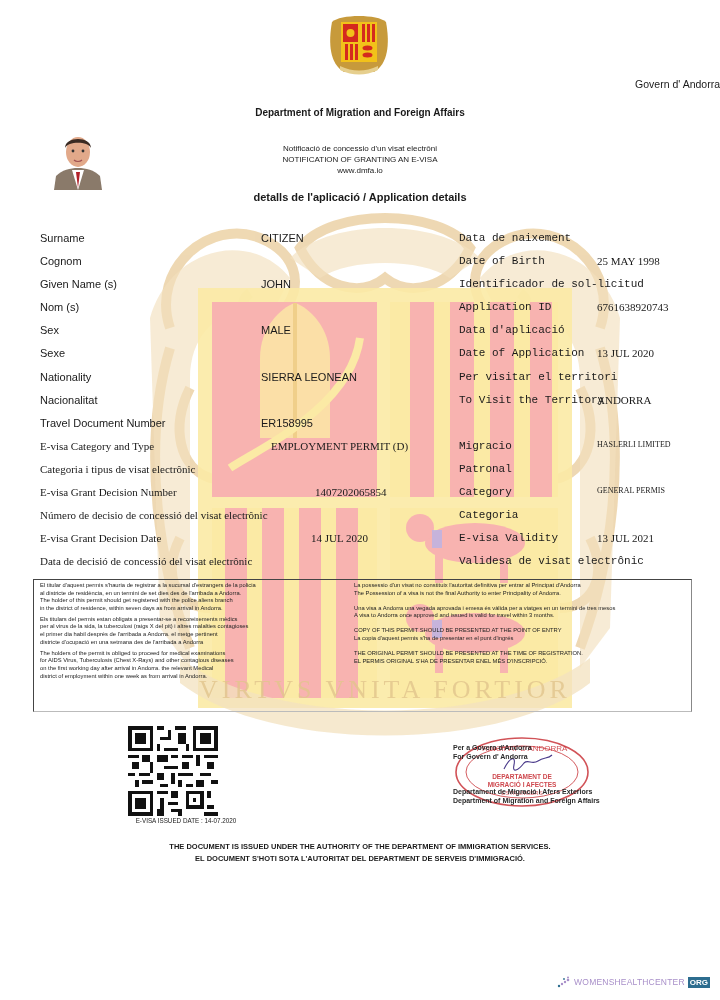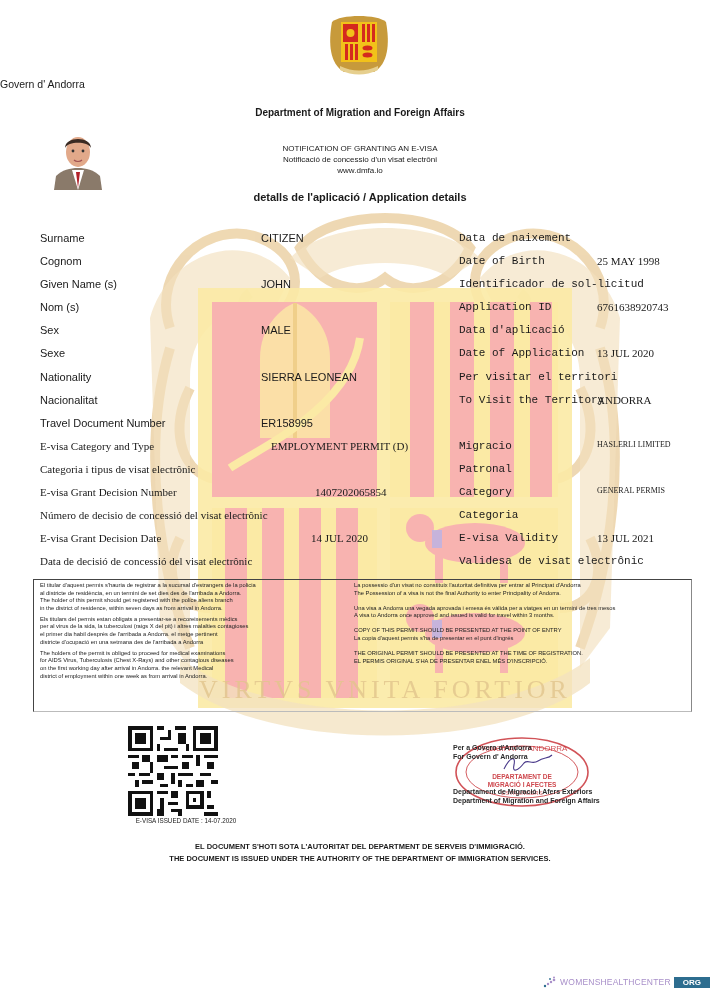--- a/index.html
+++ b/index.html
@@ -6,21 +6,21 @@
     body { width: 720px; height: 1000px; position: relative; overflow: hidden; color: #1a1a1a; }
     .sans { font-family: "Liberation Sans", "DejaVu Sans", sans-serif; }
     .serif { font-family: "Liberation Serif", "DejaVu Serif", serif; }
 
     
     .watermark { position: absolute; left: 150px; top: 208px; width: 470px; height: 545px; z-index: 0; }
     .watermark svg { width: 100%; height: 100%; }
 
     
     .crest { position: absolute; left: 328px; top: 14px; width: 62px; height: 64px; z-index: 1; }
-    .govern { position: absolute; left: 0; width: 720px; top: 78px; text-align: left; font-size: 10.5px; z-index: 1; }
+    .govern { position: absolute; left: 0; width: 720px; top: 78px; text-align: right; font-size: 10.5px; z-index: 1; }
     .dept { position: absolute; left: 0; width: 720px; top: 106px; text-align: center; font-size: 10px; font-weight: bold; line-height: 13px; z-index: 1; }
     .notif { position: absolute; left: 0; width: 720px; top: 143px; text-align: center; font-size: 8px; line-height: 11px; z-index: 1; }
     .section-title { position: absolute; left: 0; width: 720px; top: 191px; text-align: center; font-size: 11px; font-weight: bold; z-index: 1; }
 
     .photo { position: absolute; left: 52px; top: 128px; width: 52px; height: 62px; z-index: 1; }
 
     
     .field { position: absolute; font-size: 11px; white-space: nowrap; z-index: 1; }
     .lbl-l { left: 40px; }
     .val-l { left: 261px; }
@@ -41,21 +41,21 @@
 
     
     .stamp { position: absolute; left: 452px; top: 735px; width: 140px; height: 74px; z-index: 1; }
     .sign-text { position: absolute; font-size: 7px; line-height: 9px; z-index: 2; font-weight: bold; color: #2a2a2a; }
 
     .footer-auth { position: absolute; left: 0; width: 720px; top: 841px; text-align: center; font-size: 7.5px; line-height: 11.5px; font-weight: bold; z-index: 1; }
 
     .brand { position: absolute; right: 10px; top: 976px; display: flex; align-items: center; gap: 3px; z-index: 1; }
     .brand-dots { width: 14px; height: 12px; }
     .brand-text { font-size: 8.5px; color: #a88fc9; letter-spacing: 0.2px; }
-    .brand-org { font-size: 8px; color: #ffffff; background: #2d6d8f; padding: 1px 9px; font-weight: bold; }
+    .brand-org { font-size: 8px; color: #ffffff; background: #2d6d8f; padding: 1px 2px; font-weight: bold; }
   </style>
 </head>
 <body>
 
 <div class="watermark">
   <svg viewBox="0 0 470 545" xmlns="http://www.w3.org/2000/svg">
 
     <g fill="none" stroke="#ecd2a6" stroke-width="10" opacity="0.85">
       <path d="M20 120 C 0 60, 60 10, 110 30 C 160 50, 150 100, 120 110 C 95 118, 85 95, 100 85"></path>
       <path d="M450 120 C 470 60, 410 10, 360 30 C 310 50, 320 100, 350 110 C 375 118, 385 95, 370 85"></path>
@@ -129,22 +129,22 @@
     <ellipse cx="39.5" cy="34" rx="5" ry="2.5" fill="#d42a1e"></ellipse>
     <ellipse cx="39.5" cy="41" rx="5" ry="2.5" fill="#d42a1e"></ellipse>
     <path d="M12 52 C 25 58, 37 58, 50 52 L 50 56 C 37 62, 25 62, 12 56 Z" fill="#e6cf8e"></path>
   </svg>
 </div>
 <div class="govern sans">Govern d' Andorra</div>
 <div class="dept sans">
   <div>Department of Migration and Foreign Affairs</div>
 </div>
 <div class="notif sans">
+  <div>Notificació de concessio d'un visat electrôni</div>
   <div>NOTIFICATION OF GRANTING AN E-VISA</div>
-  <div>Notificació de concessio d'un visat electrôni</div>
   <div>www.dmfa.io</div>
 </div>
 <div class="section-title sans">detalls de l'aplicació / Application details</div>
 
 <div class="photo">
   <svg viewBox="0 0 52 62" xmlns="http://www.w3.org/2000/svg">
     <rect width="52" height="62" fill="#ffffff"></rect>
     <path d="M2 62 L 4 48 C 10 42, 18 40, 26 40 C 34 40, 42 42, 48 48 L 50 62 Z" fill="#8a7a6a"></path>
     <path d="M20 42 L 26 62 L 32 42 Z" fill="#ffffff"></path>
     <path d="M24 44 L 26 60 L 28 44 Z" fill="#b2222a"></path>
@@ -307,22 +307,22 @@
 <div class="sign-text sans" style="left:453px; top:743px">
   <div>Per a Govern d'Andorra</div>
   <div>For Govern d' Andorra</div>
 </div>
 <div class="sign-text sans" style="left:453px; top:787px">
   <div>Departament de Migració i Afers Exteriors</div>
   <div>Department of Migration and Foreign Affairs</div>
 </div>
 
 <div class="footer-auth sans">
+  <div>THE DOCUMENT IS ISSUED UNDER THE AUTHORITY OF THE DEPARTMENT OF IMMIGRATION SERVICES.</div>
   <div>EL DOCUMENT S'HOTI SOTA L'AUTORITAT DEL DEPARTMENT DE SERVEIS D'IMMIGRACIÓ.</div>
-  <div>THE DOCUMENT IS ISSUED UNDER THE AUTHORITY OF THE DEPARTMENT OF IMMIGRATION SERVICES.</div>
 </div>
 
 <div class="brand sans">
   <svg class="brand-dots" viewBox="0 0 14 12" xmlns="http://www.w3.org/2000/svg">
     <circle cx="2" cy="10" r="1.2" fill="#2d6d8f"></circle>
     <circle cx="5" cy="8" r="1.2" fill="#a88fc9"></circle>
     <circle cx="8" cy="6" r="1.2" fill="#a88fc9"></circle>
     <circle cx="11" cy="4" r="1.3" fill="#a88fc9"></circle>
     <circle cx="11" cy="1.5" r="1" fill="#a88fc9"></circle>
     <circle cx="7" cy="3" r="0.9" fill="#2d6d8f"></circle>

